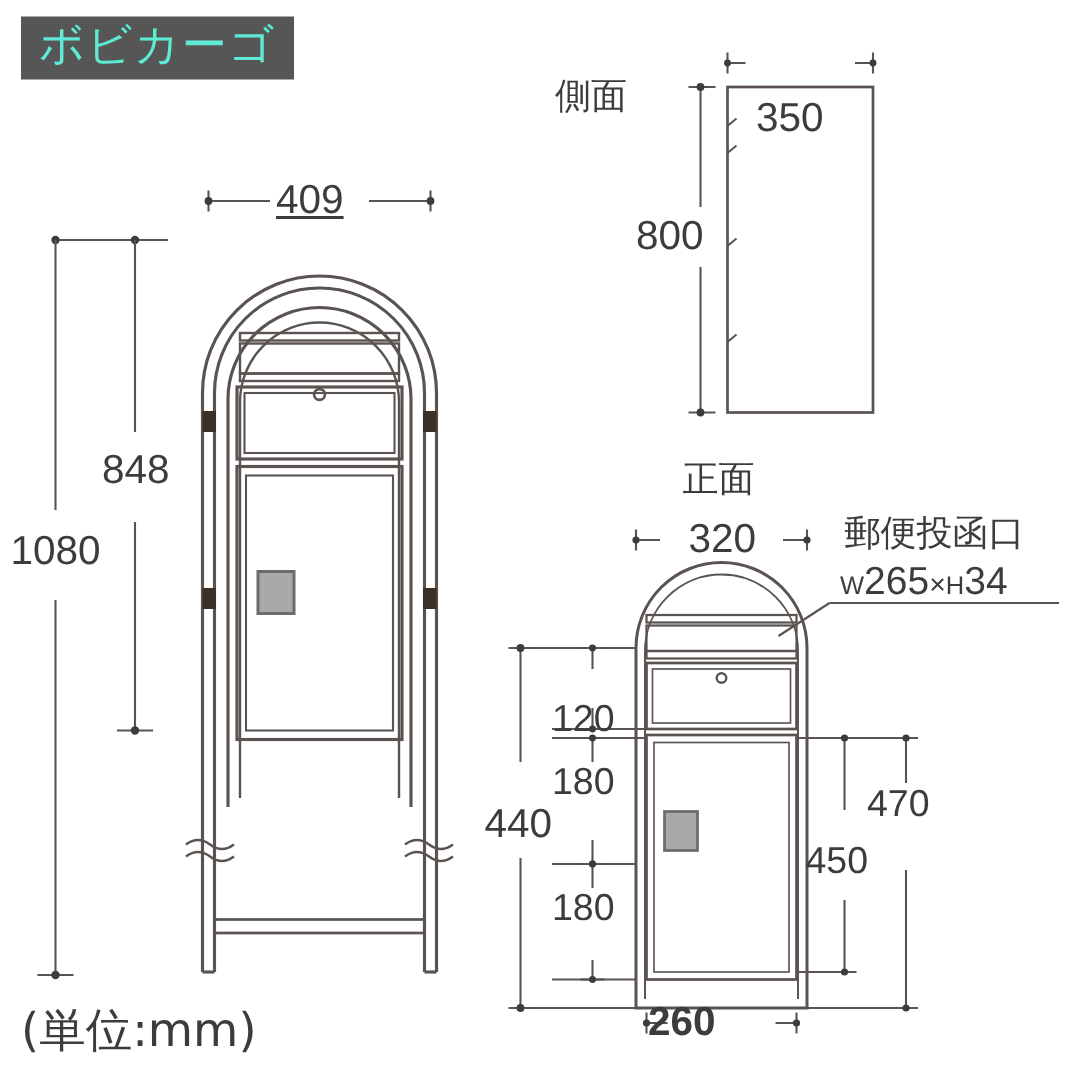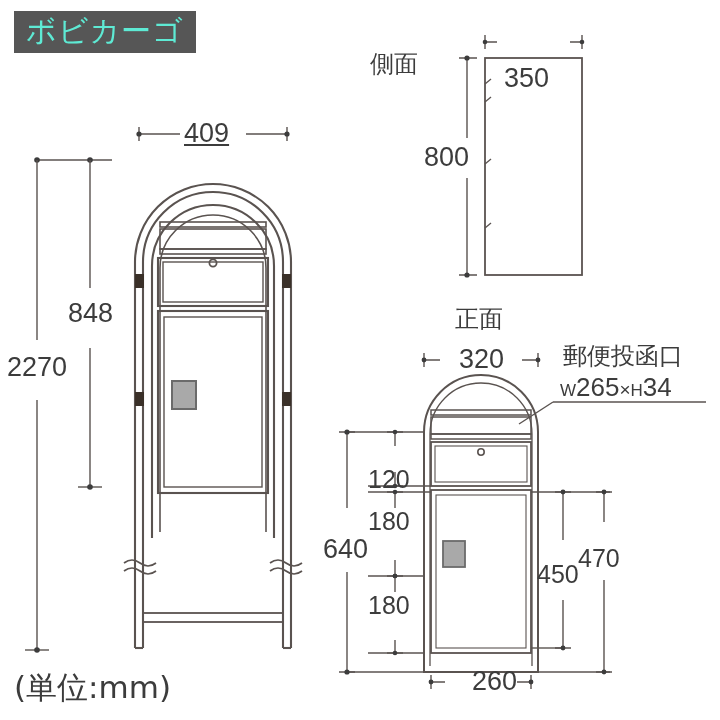--- a/index.html
+++ b/index.html
@@ -235,36 +235,36 @@
       <path d="M 596 492 L 612 492 M 596 672 L 612 672"></path>
       <circle cx="604" cy="492" r="2.4" fill="#3c3c3c" stroke="none"></circle>
       <circle cx="604" cy="672" r="2.4" fill="#3c3c3c" stroke="none"></circle>
     </g>
 
   </g>
 </svg>
 
 <div class="lbl dim-num" style="left:184px; top:120px;text-decoration:underline;">409</div>
 <div class="lbl dim-num" style="left:68px; top:300px;">848</div>
-<div class="lbl dim-num" style="left:7px; top:354px;">2270</div>
+<div class="lbl dim-num" style="left:7px; top:354px;">1080</div>
 
 <div class="lbl lbl-jp view-name" style="left:370px; top:52px;text-align:right;">側面</div>
 <div class="lbl dim-num" style="left:504px; top:29px;margin-top:36px;">350</div>
 <div class="lbl dim-num" style="left:424px; top:144px;">800</div>
 
 <div class="lbl lbl-jp view-name" style="left:455px; top:307px;">正面</div>
 <div class="lbl dim-num" style="left:459px; top:346px;">320</div>
-<div class="lbl dim-num" style="left:472px; top:668px;">260</div>
+<div class="lbl dim-num" style="left:432px; top:668px;font-weight:bold;">260</div>
 
 <div class="lbl dim-num-sm" style="left:368px; top:447px;margin-top:20px;">120</div>
 <div class="lbl dim-num-sm" style="left:368px; top:509px;">180</div>
 <div class="lbl dim-num-sm" style="left:368px; top:593px;">180</div>
-<div class="lbl dim-num" style="left:323px; top:536px;">640</div>
-
-<div class="lbl dim-num-sm" style="left:578px; top:524px;margin-top:22px;">470</div>
+<div class="lbl dim-num" style="left:323px; top:536px;">440</div>
+
+<div class="lbl dim-num-sm" style="left:578px; top:524px;">470</div>
 <div class="lbl dim-num-sm" style="left:537px; top:562px;">450</div>
 
 <div class="lbl lbl-jp slot-note1" style="left:563px; top:344px;font-family:Liberation Serif, serif;">郵便投函口</div>
 <div class="lbl slot-note2" style="left:560px; top:374px;">
   <span class="sub">W</span><span>265</span><span class="times">×</span><span class="sub">H</span><span>34</span>
 </div>
 
 <div class="lbl lbl-jp unit-note" style="left:14px; top:672px;">(単位:mm)</div>
 
 </body></html>

